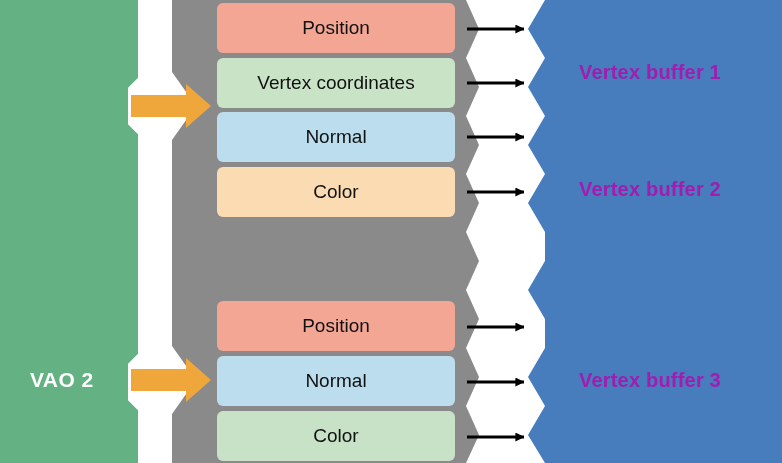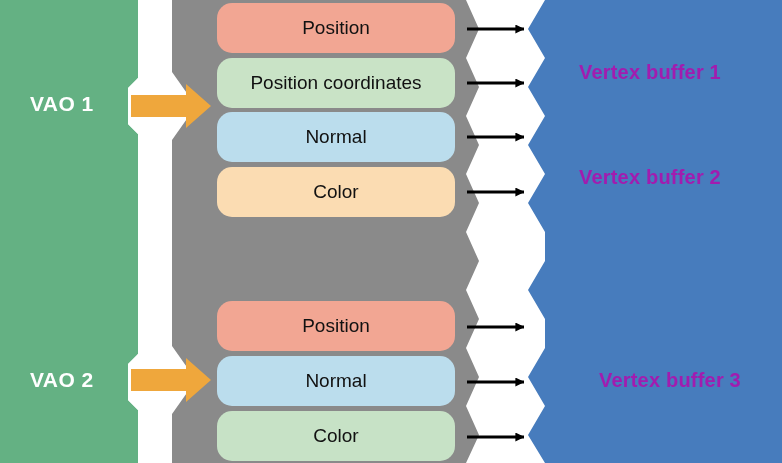--- a/index.html
+++ b/index.html
@@ -35,21 +35,21 @@
   }
   #vao-1-label { left: 30px; top: 92px; }
   #vao-2-label { left: 30px; top: 368px; text-align: center; }
 
   
   .attr-box {
     position: absolute;
     left: 217px;
     width: 238px;
     height: 50px;
-    border-radius: 15px;
+    border-radius: 6px;
     display: flex;
     align-items: center;
     justify-content: center;
     color: #111111;
     font-size: 19px;
     z-index: 6;
     box-sizing: border-box;
   }
   .attr-label {
     line-height: 1;
@@ -60,22 +60,22 @@
   .vb-label {
     position: absolute;
     color: #a21caf;
     font-size: 20px;
     font-weight: bold;
     letter-spacing: 0.2px;
     white-space: nowrap;
     z-index: 5;
   }
   #vertex-buffer-1-label { left: 579px; top: 61px; }
-  #vertex-buffer-2-label { left: 579px; top: 166px; }
-  #vertex-buffer-3-label { left: 579px; top: 369px; margin-left: 20px; }
+  #vertex-buffer-2-label { left: 579px; top: 178px; }
+  #vertex-buffer-3-label { left: 579px; top: 369px; }
 </style>
 </head>
 <body>
 
 <div id="stage">
 
   <svg id="bg-svg" viewBox="0 0 782 463">
     <defs>
       <marker id="blackhead" markerWidth="9" markerHeight="9" refX="8.6" refY="4.5" orient="auto" markerUnits="userSpaceOnUse">
         <path d="M0,0 L9,4.5 L0,9 z" fill="#000000"></path>
@@ -152,28 +152,27 @@
       <line x1="467" y1="327" x2="524" y2="327" stroke="#000000" stroke-width="3" marker-end="url(#blackhead)"></line>
     </g>
     <g>
       <line x1="467" y1="382" x2="524" y2="382" stroke="#000000" stroke-width="3" marker-end="url(#blackhead)"></line>
     </g>
     <g>
       <line x1="467" y1="437" x2="524" y2="437" stroke="#000000" stroke-width="3" marker-end="url(#blackhead)"></line>
     </g>
   </svg>
 
-  <div id="vao-1-label" class="vao-label">VAO 1</div>
   <div id="vao-2-label" class="vao-label">VAO 2</div>
 
   <div class="attr-box" style="background: rgb(242, 166, 147); top: 3px; height: 50px;">
     <span class="attr-label">Position</span>
   </div>
   <div class="attr-box" style="background: rgb(201, 227, 198); top: 58px; height: 50px;">
-    <span class="attr-label">Position coordinates</span>
+    <span class="attr-label">Vertex coordinates</span>
   </div>
   <div class="attr-box" style="background: rgb(187, 221, 237); top: 112px; height: 50px;">
     <span class="attr-label">Normal</span>
   </div>
   <div class="attr-box" style="background: rgb(251, 220, 178); top: 167px; height: 50px;">
     <span class="attr-label">Color</span>
   </div>
 
   <div class="attr-box" style="background: rgb(242, 166, 147); top: 301px; height: 50px;">
     <span class="attr-label">Position</span>

